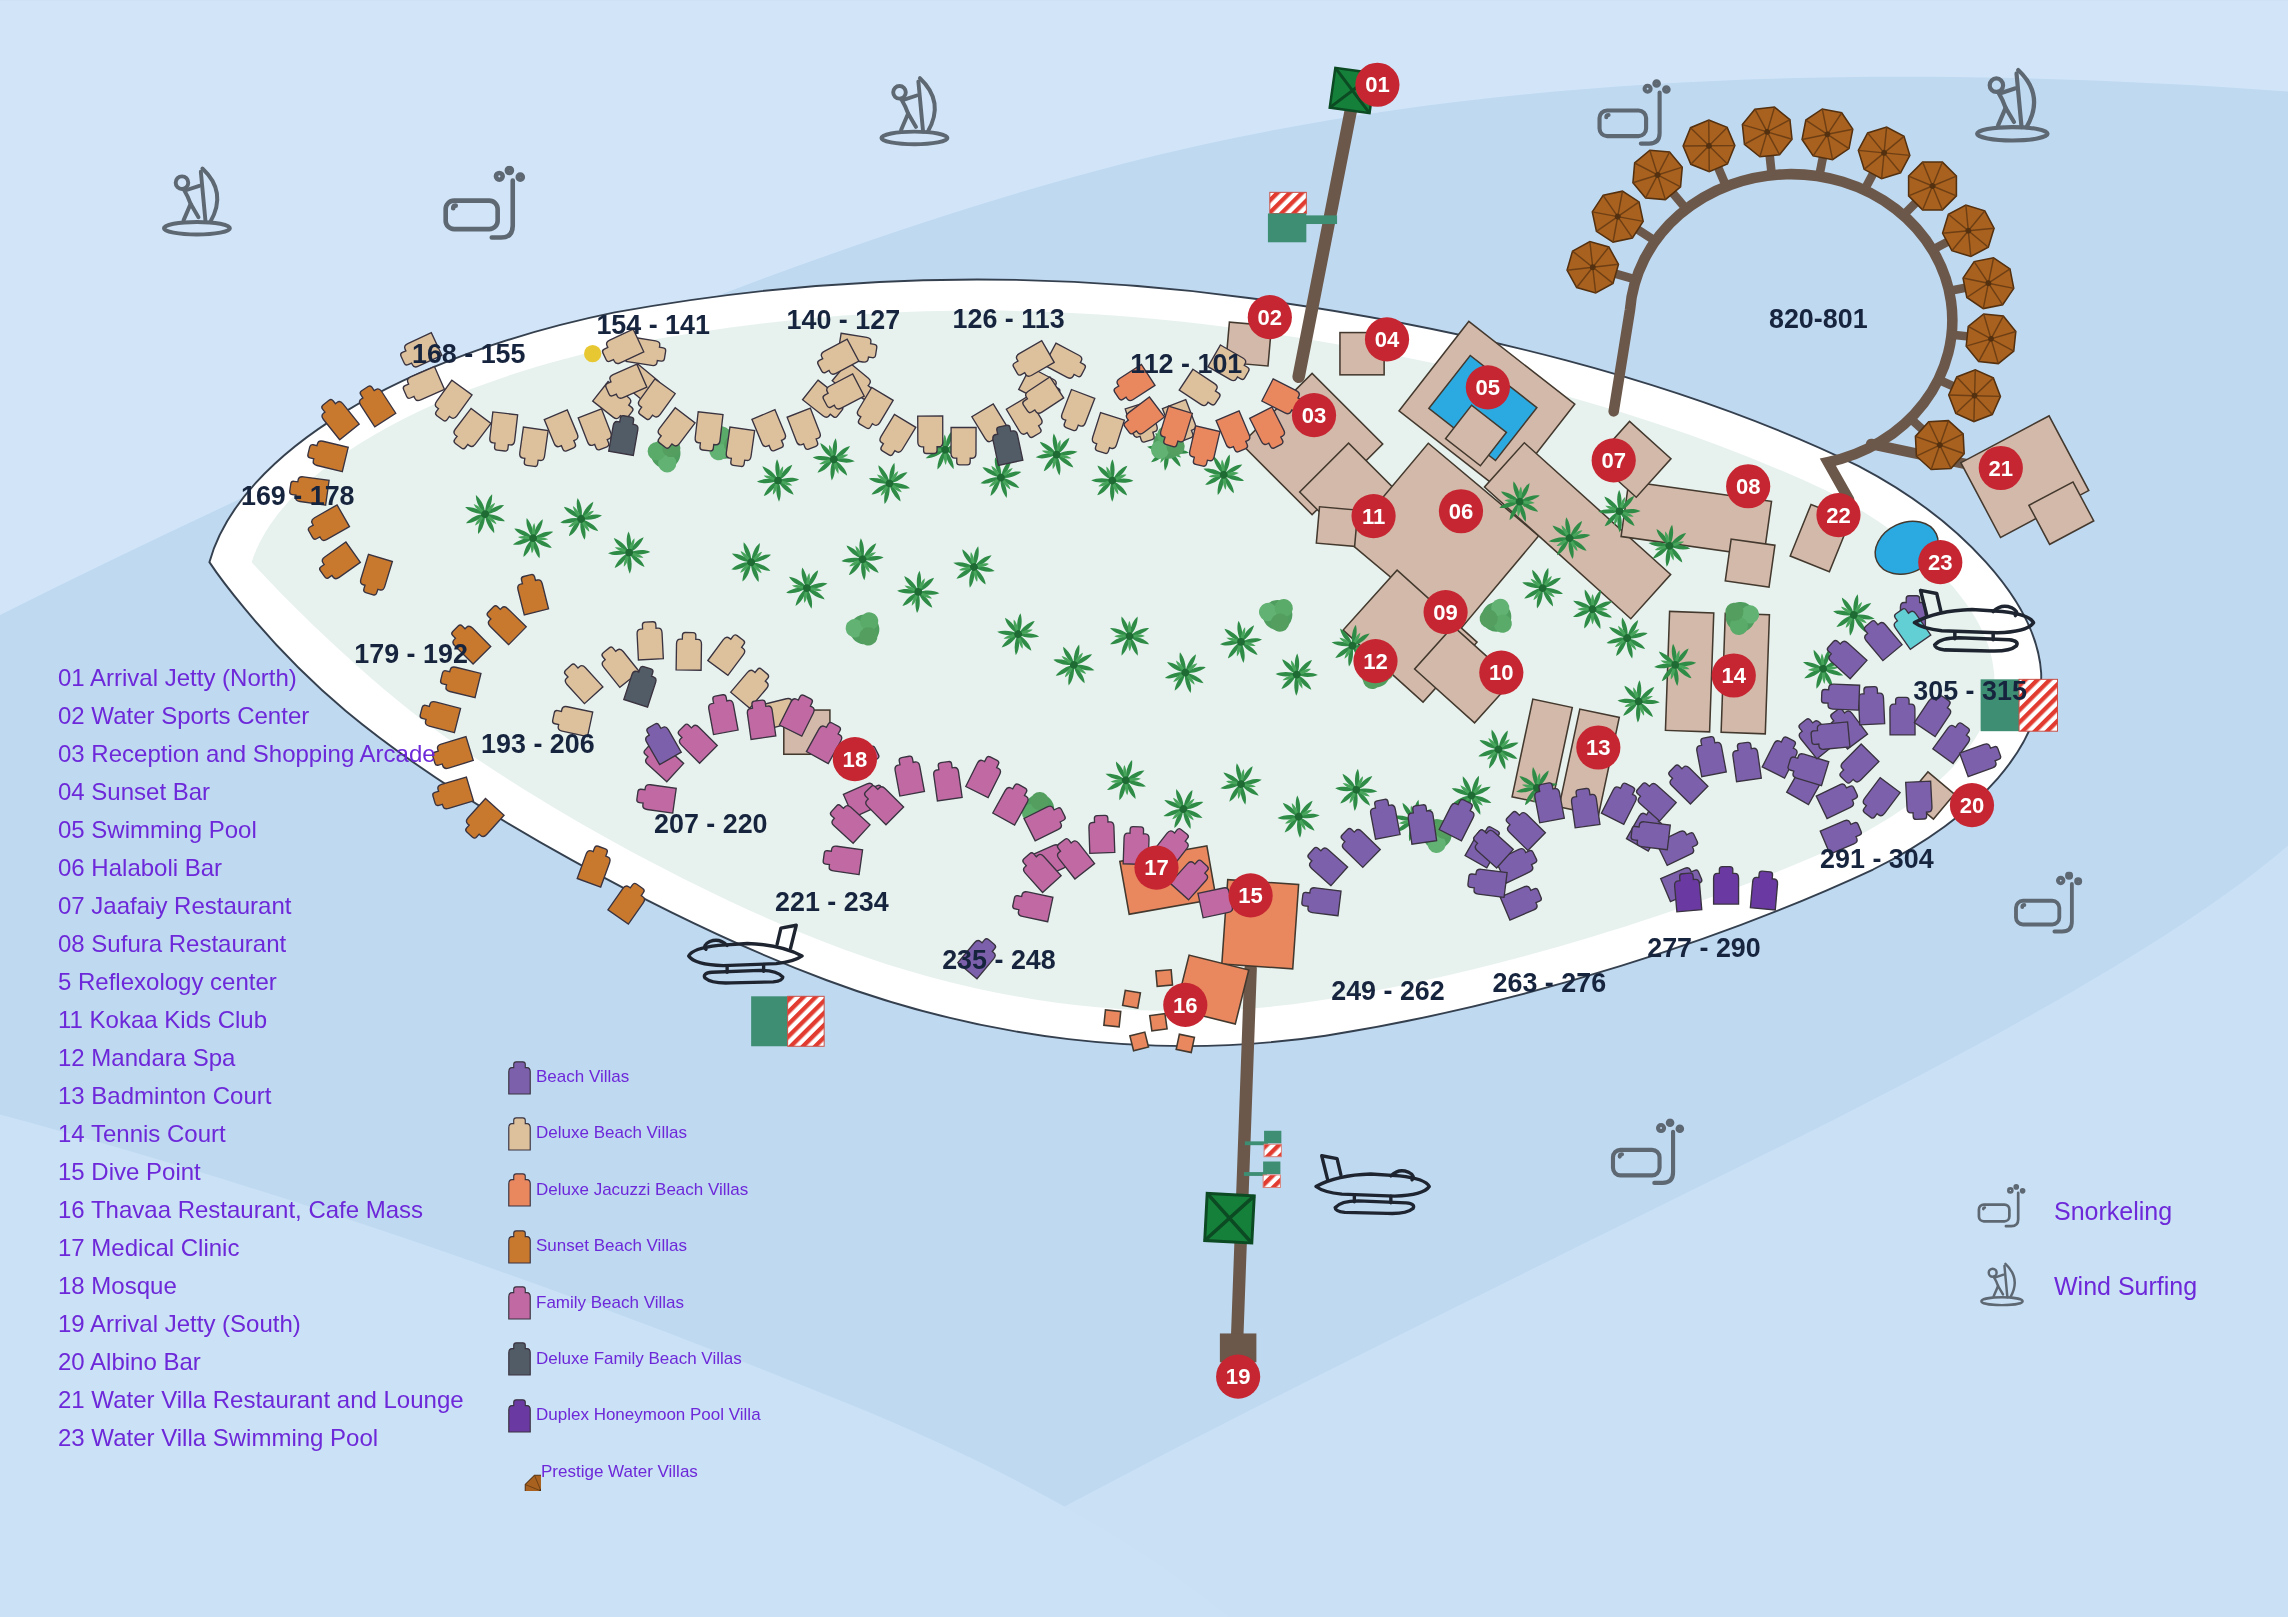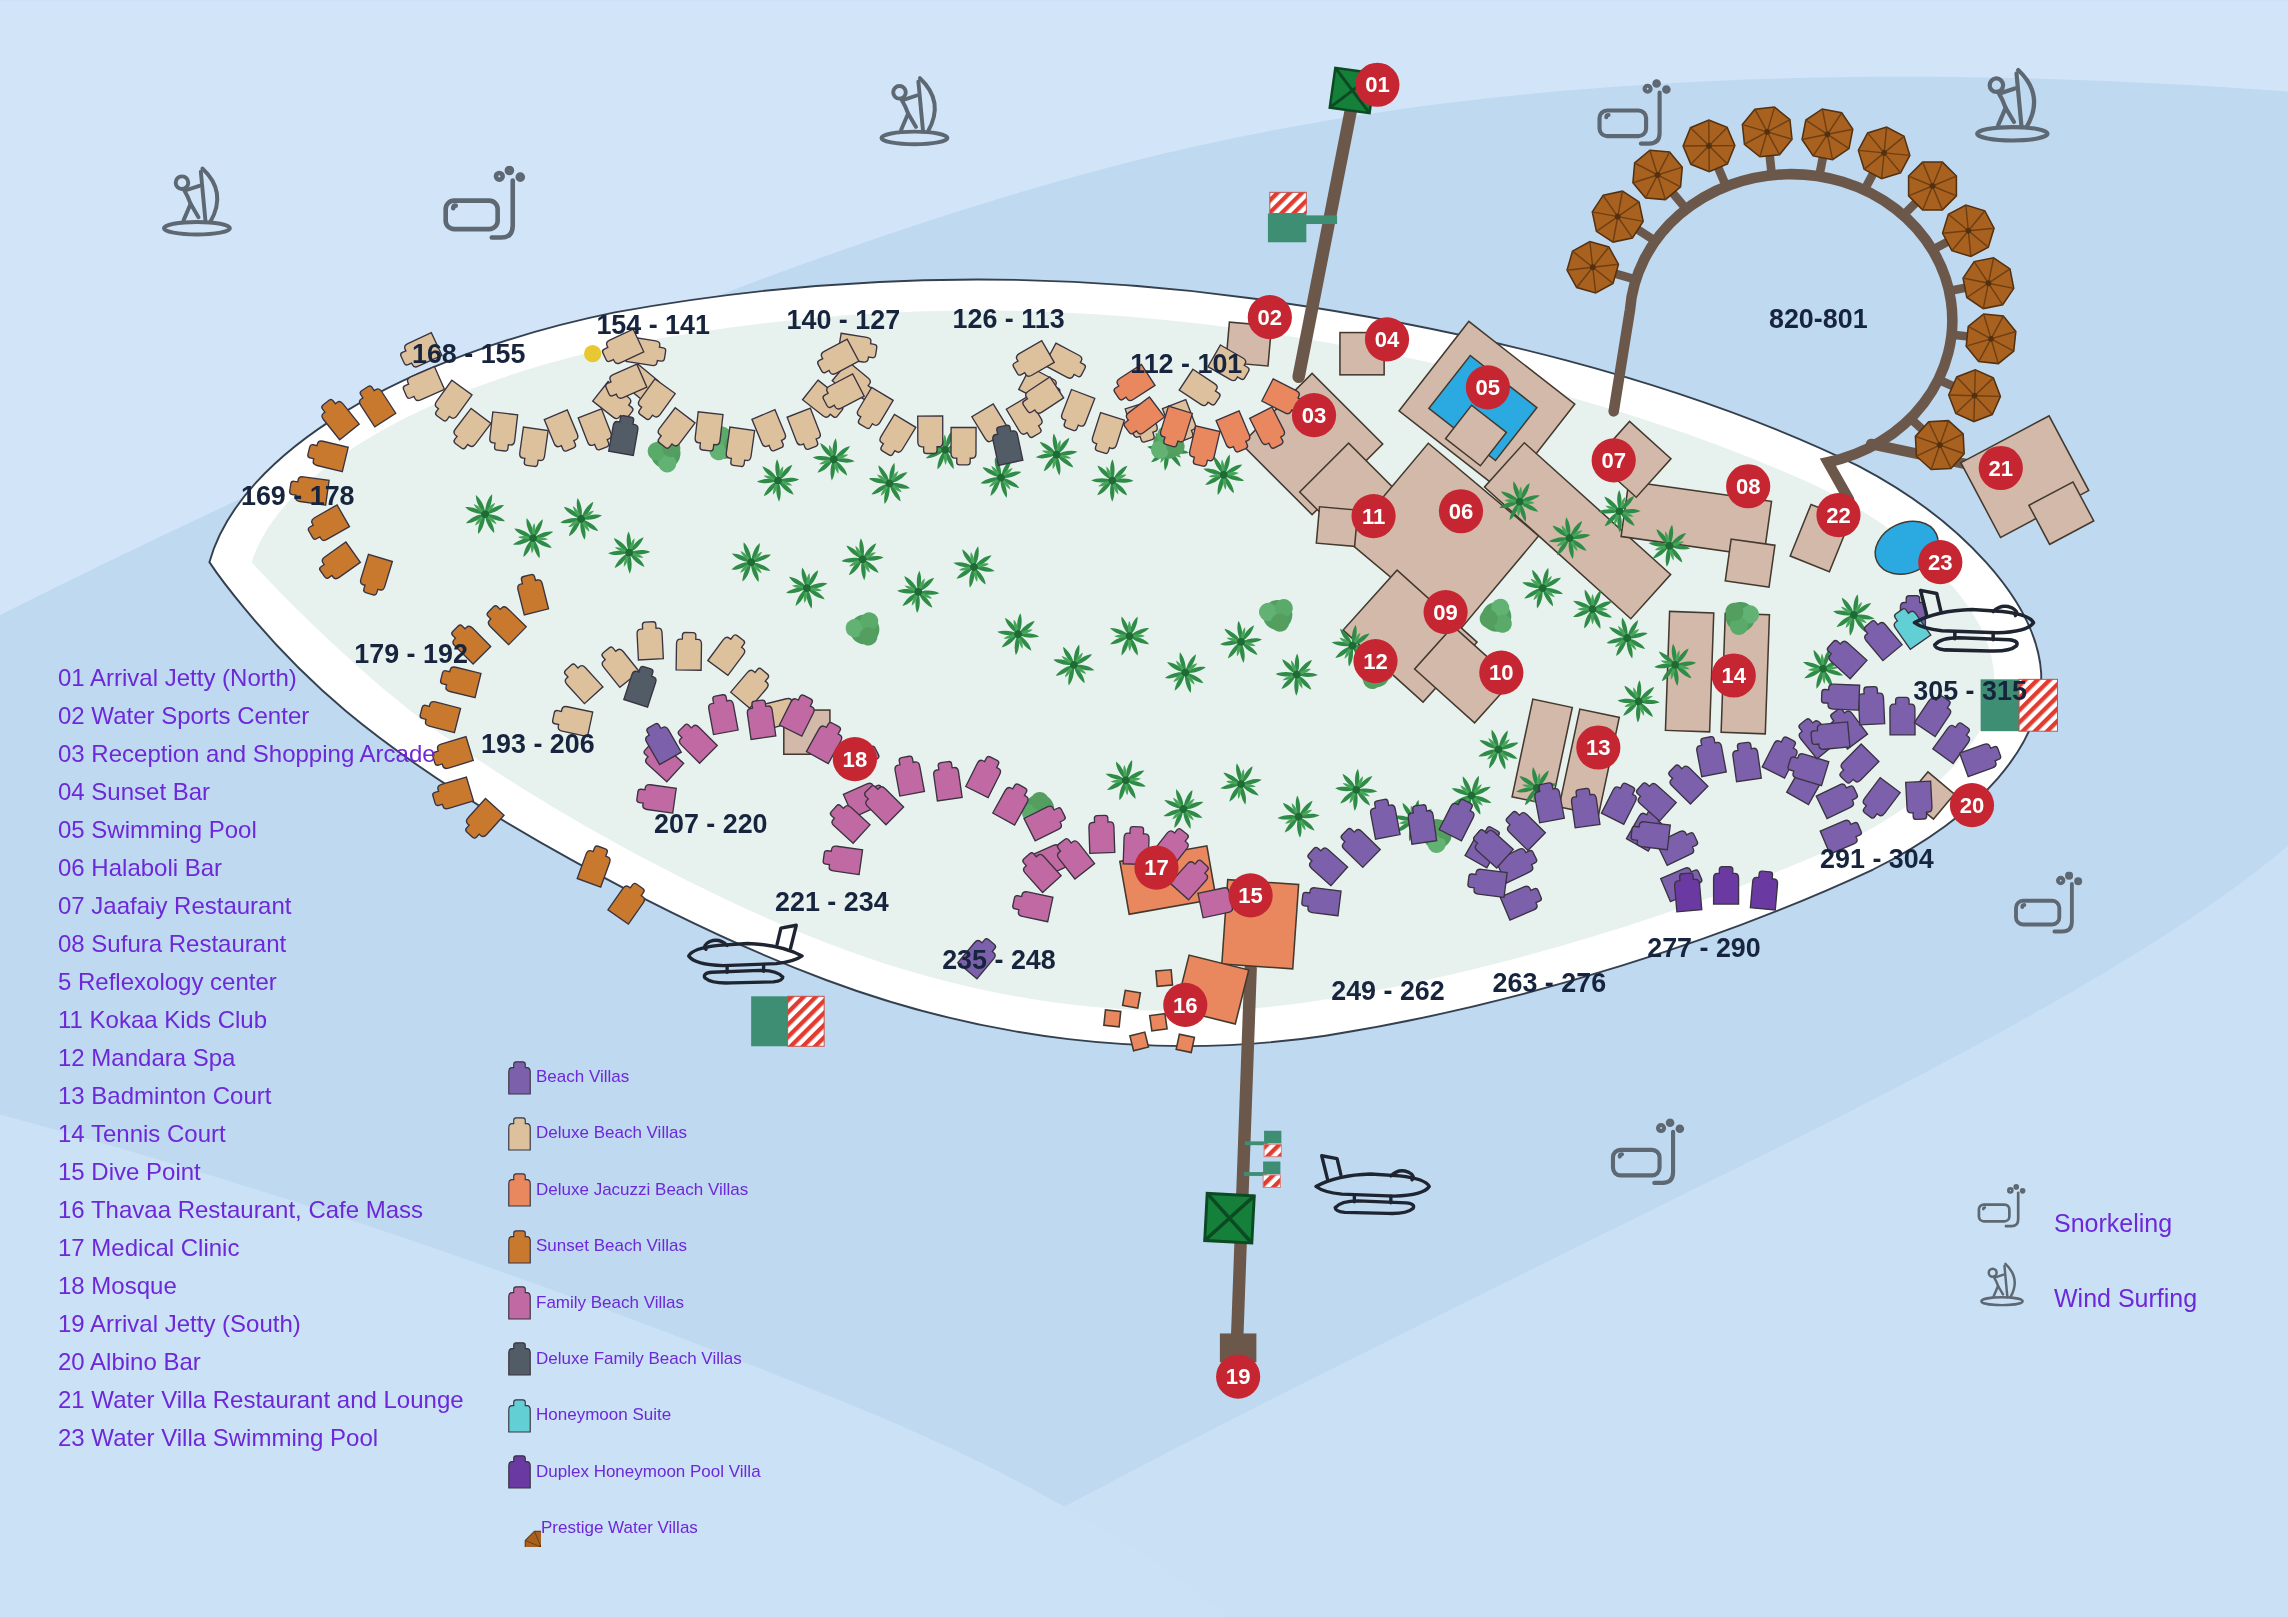--- a/index.html
+++ b/index.html
@@ -7,21 +7,21 @@
        font-family:"Liberation Sans", sans-serif;background:#BFD9F1;}
   #scene{position:absolute;left:0;top:0;}
   .overlay{position:absolute;color:#6d28d9;}
   #location-list{left:58px;top:659px;}
   #location-list .loc-row{height:38px;line-height:38px;font-size:24px;font-weight:500;white-space:nowrap;}
   #legend-list{left:503px;top:1056px;}
   .legend-row{display:flex;align-items:center;height:42px;margin-bottom:14.4px;}
   .legend-row svg{flex:0 0 auto;}
   .legend-label{font-size:17px;font-weight:500;white-space:nowrap;}
   #activity-legend{left:1975px;top:1184px;}
-  .act-row{display:flex;align-items:flex-end;height:54px;margin-bottom:21px;}
+  .act-row{display:flex;align-items:center;height:54px;margin-bottom:21px;}
   .act-label{margin-left:25px;font-size:25px;font-weight:500;white-space:nowrap;}
   text{font-family:"Liberation Sans", sans-serif;}
 </style>
 </head>
 <body>
 
 <div id="app">
 
 <svg id="scene" width="2288" height="1618" viewBox="0 0 2382 1684">
   <defs>
@@ -657,26 +657,20 @@
         <span class="legend-label">Family Beach Villas</span>
       </div>
       <div class="legend-row">
         <svg width="33" height="37" viewBox="0 0 40 44">
           <use href="#villa" fill="#515C66"></use>
         </svg>
         <span class="legend-label">Deluxe Family Beach Villas</span>
       </div>
       <div class="legend-row">
         <svg width="33" height="37" viewBox="0 0 40 44">
-          <use href="#villa" fill="#62CFD4"></use>
-        </svg>
-        <span class="legend-label">Honeymoon Suite</span>
-      </div>
-      <div class="legend-row">
-        <svg width="33" height="37" viewBox="0 0 40 44">
           <use href="#villa" fill="#6A3AA2"></use>
         </svg>
         <span class="legend-label">Duplex Honeymoon Pool Villa</span>
       </div>
       <div class="legend-row">
         <svg width="38" height="38" viewBox="-30 -30 60 60">
           <use href="#octagon" fill="#A8611F"></use>
         </svg>
         <span class="legend-label">Prestige Water Villas</span>
       </div>

